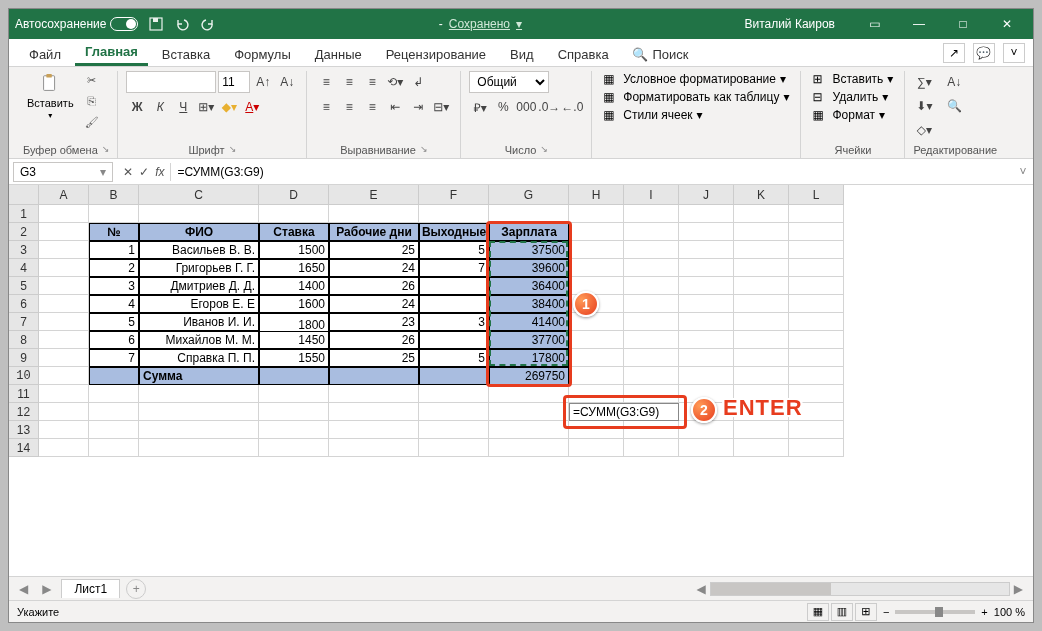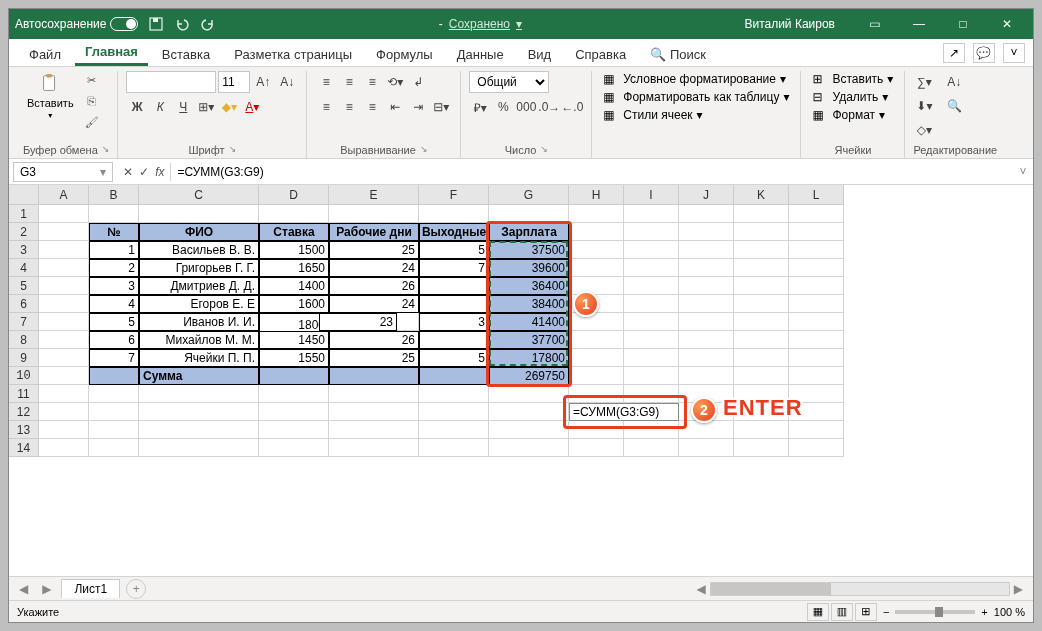--- a/index.html
+++ b/index.html
@@ -123,23 +123,23 @@
       <div class="win-btn">—</div>
       <div class="win-btn">□</div>
       <div class="win-btn">✕</div>
     </div>
   </div>
 
   <div class="tabs">
     <div class="tab">Файл</div>
     <div class="tab active">Главная</div>
     <div class="tab">Вставка</div>
-    <div class="tab">Разметка страницы</div>
     <div class="tab">Формулы</div>
     <div class="tab">Данные</div>
+    <div class="tab">Рецензирование</div>
     <div class="tab">Вид</div>
     <div class="tab">Справка</div>
     <div class="tab">🔍 <span>Поиск</span></div>
     <div class="tab-right">
       <div class="ico">↗</div>
       <div class="ico">💬</div>
       <div class="ico">˅</div>
     </div>
   </div>
 
@@ -520,31 +520,31 @@
         <div class="cell tbl sel" style="left: 450px; top: 72px; width: 80px; height: 18px; justify-content: flex-end;">36400</div>
         <div class="cell tbl" style="left: 50px; top: 90px; width: 50px; height: 18px; justify-content: flex-end;">4</div>
         <div class="cell tbl" style="left: 100px; top: 90px; width: 120px; height: 18px; justify-content: flex-end;">Егоров Е. Е</div>
         <div class="cell tbl" style="left: 220px; top: 90px; width: 70px; height: 18px; justify-content: flex-end;">1600</div>
         <div class="cell tbl" style="left: 290px; top: 90px; width: 90px; height: 18px; justify-content: flex-end;">24</div>
         <div class="cell tbl" style="left: 380px; top: 90px; width: 70px; height: 18px; justify-content: flex-end;"></div>
         <div class="cell tbl sel" style="left: 450px; top: 90px; width: 80px; height: 18px; justify-content: flex-end;">38400</div>
         <div class="cell tbl" style="left: 50px; top: 108px; width: 50px; height: 18px; justify-content: flex-end;">5</div>
         <div class="cell tbl" style="left: 100px; top: 108px; width: 120px; height: 18px; justify-content: flex-end;">Иванов И. И.</div>
         <div class="cell tbl" style="left: 220px; top: 108px; width: 70px; height: 24px; justify-content: flex-end;">1800</div>
-        <div class="cell tbl" style="left: 280px; top: 108px; width: 78px; height: 18px; justify-content: flex-end; text-align: center;">23</div>
+        <div class="cell tbl" style="left: 290px; top: 108px; width: 90px; height: 18px; justify-content: flex-end; text-align: center;">23</div>
         <div class="cell tbl" style="left: 380px; top: 108px; width: 70px; height: 18px; justify-content: flex-end;">3</div>
         <div class="cell tbl sel" style="left: 450px; top: 108px; width: 80px; height: 18px; justify-content: flex-end;">41400</div>
         <div class="cell tbl" style="left: 50px; top: 126px; width: 50px; height: 18px; justify-content: flex-end;">6</div>
         <div class="cell tbl" style="left: 100px; top: 126px; width: 120px; height: 18px; justify-content: flex-end;">Михайлов М. М.</div>
         <div class="cell tbl" style="left: 220px; top: 126px; width: 70px; height: 18px; justify-content: flex-end;">1450</div>
         <div class="cell tbl" style="left: 290px; top: 126px; width: 90px; height: 18px; justify-content: flex-end;">26</div>
         <div class="cell tbl" style="left: 380px; top: 126px; width: 70px; height: 18px; justify-content: flex-end;"></div>
         <div class="cell tbl sel" style="left: 450px; top: 126px; width: 80px; height: 18px; justify-content: flex-end;">37700</div>
         <div class="cell tbl" style="left: 50px; top: 144px; width: 50px; height: 18px; justify-content: flex-end;">7</div>
-        <div class="cell tbl" style="left: 100px; top: 144px; width: 120px; height: 18px; justify-content: flex-end;">Ячейки П. П.</div>
+        <div class="cell tbl" style="left: 100px; top: 144px; width: 120px; height: 18px; justify-content: flex-end;">Справка П. П.</div>
         <div class="cell tbl" style="left: 220px; top: 144px; width: 70px; height: 18px; justify-content: flex-end;">1550</div>
         <div class="cell tbl" style="left: 290px; top: 144px; width: 90px; height: 18px; justify-content: flex-end;">25</div>
         <div class="cell tbl" style="left: 380px; top: 144px; width: 70px; height: 18px; justify-content: flex-end;">5</div>
         <div class="cell tbl sel" style="left: 450px; top: 144px; width: 80px; height: 18px; justify-content: flex-end;">17800</div>
         <div class="cell hdr" style="left: 50px; top: 162px; width: 50px; height: 18px;"></div>
         <div class="cell hdr" style="left: 100px; top: 162px; width: 120px; height: 18px; justify-content: flex-start;">Сумма</div>
         <div class="cell hdr" style="left: 220px; top: 162px; width: 70px; height: 18px;"></div>
         <div class="cell hdr" style="left: 290px; top: 162px; width: 90px; height: 18px;"></div>
         <div class="cell hdr" style="left: 380px; top: 162px; width: 70px; height: 18px;"></div>
         <div class="cell tbl sel" style="left: 450px; top: 162px; width: 80px; height: 18px;">269750</div>

